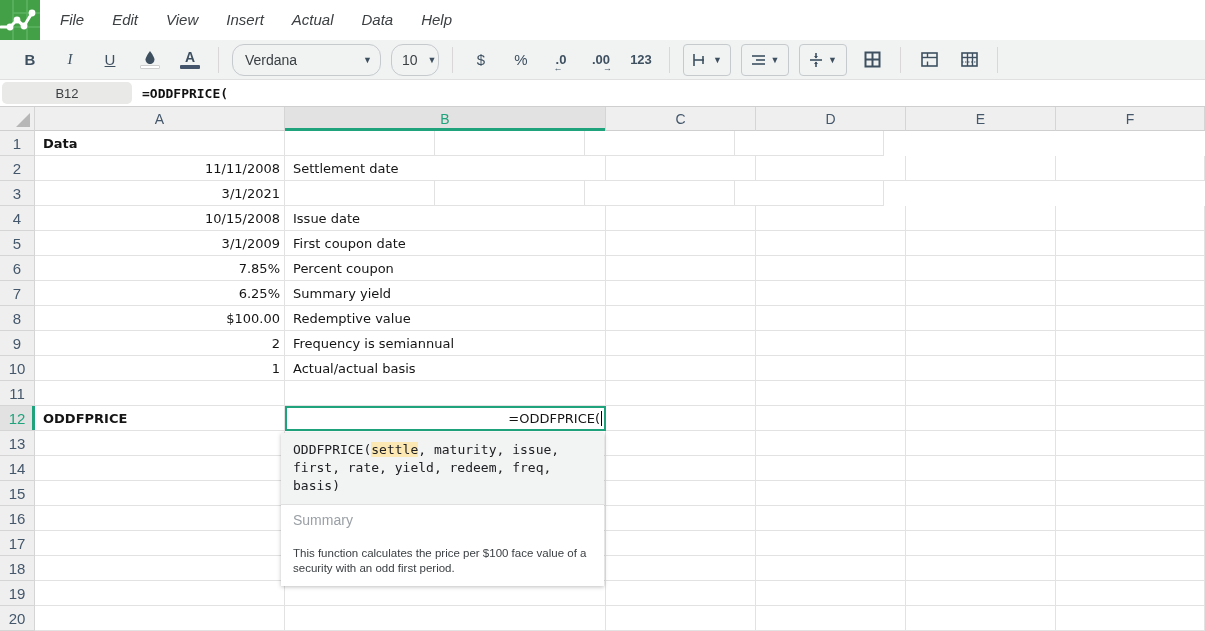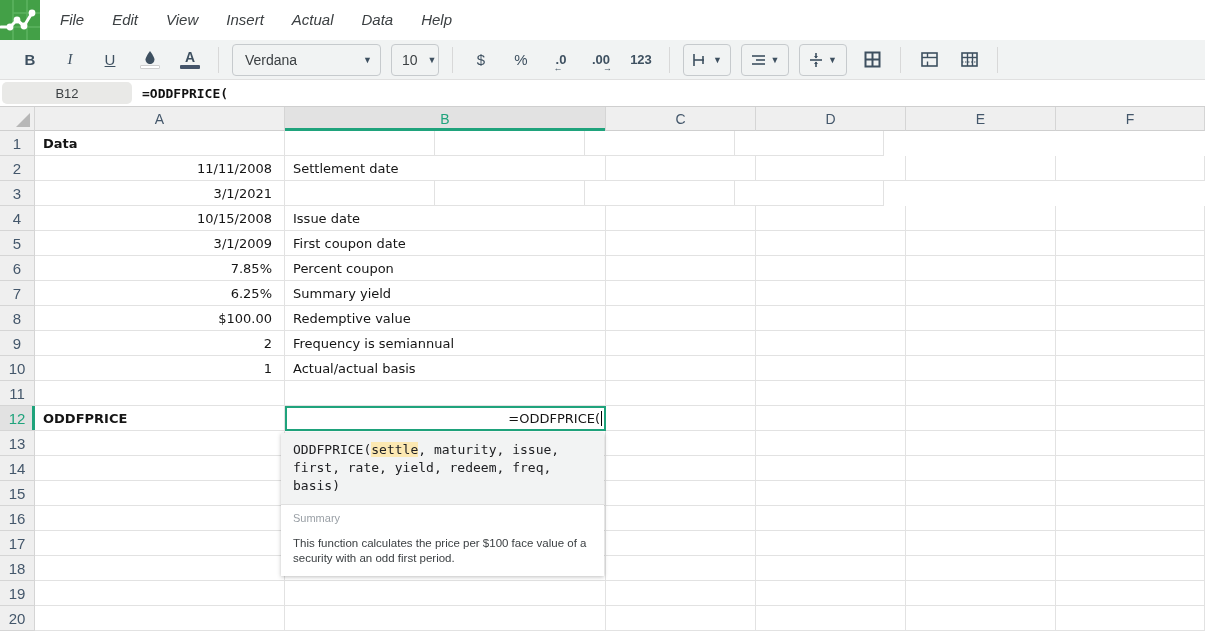--- a/index.html
+++ b/index.html
@@ -25,21 +25,21 @@
 
   
   .toolbar{position:absolute;left:0;top:40px;width:1205px;height:40px;background:#f1f3f3;border-bottom:1px solid #e0e0e0;display:flex;align-items:center;padding-left:10px;}
   .tbtn{min-width:26px;height:28px;display:flex;align-items:center;justify-content:center;margin:0 7px;color:var(--icon);font-size:15px;border-radius:3px;cursor:default;position:relative;}
   .tbtn.bold{font-weight:bold;}
   .tbtn.italic{font-style:italic;font-family:"Liberation Serif",serif;}
   .tbtn.underline{text-decoration:underline;}
   .color-btn{display:flex;flex-direction:column;align-items:center;justify-content:center;}
   .color-bar{width:20px;height:4px;border-radius:1px;margin-top:1px;}
   .tsep{width:1px;height:26px;background:#d8d8d8;margin:0 8px;flex:0 0 1px;}
-  .selbox{height:32px;border:1px solid #c6cacd;border-radius:4px;display:flex;align-items:center;padding:0 8px 0 12px;color:#3c4043;font-size:14px;margin:0 5px;background:transparent;}
+  .selbox{height:32px;border:1px solid #c6cacd;border-radius:12px;display:flex;align-items:center;padding:0 8px 0 12px;color:#3c4043;font-size:14px;margin:0 5px;background:transparent;}
   .selbox .caret{margin-left:auto;padding-left:10px;}
   .caret{font-size:9px;color:var(--icon);}
   .fontbox{width:149px;}
   .sizebox{width:48px;padding-left:10px;}
   .num-icon{font-weight:bold;font-size:13px;letter-spacing:0;}
   .dec-icon{position:relative;font-size:13px;font-weight:bold;}
   .dec-icon .arrow{position:absolute;font-size:9px;bottom:-6px;font-weight:normal;}
   .dd{width:48px;height:32px;border:1px solid #c6cacd;border-radius:4px;display:flex;align-items:center;justify-content:center;gap:5px;margin:0 5px;}
   svg.tico{display:block;}
 
@@ -54,31 +54,31 @@
   .corner{width:35px;height:24px;background:var(--hdr-bg);border-right:1px solid var(--hdr-border);border-bottom:1px solid #cfcfcf;position:relative;}
   .corner .tri{position:absolute;right:4px;bottom:3px;width:0;height:0;border-left:14px solid transparent;border-bottom:14px solid #b7b7b7;}
   .col-hdr{height:24px;background:var(--hdr-bg);border-right:1px solid var(--hdr-border);border-bottom:1px solid #cfcfcf;display:flex;align-items:center;justify-content:center;font-size:14px;color:var(--hdr-text);position:relative;}
   .col-hdr.selected{background:var(--hdr-sel-bg);color:var(--accent);}
   .col-hdr.selected::after{content:"";position:absolute;left:0;right:0;bottom:-1px;height:3px;background:var(--accent);}
   .grid-row{display:flex;height:25px;}
   .row-hdr{width:35px;background:var(--hdr-bg);border-right:1px solid var(--hdr-border);border-bottom:1px solid var(--hdr-border);display:flex;align-items:center;justify-content:center;font-size:15px;color:var(--hdr-text);position:relative;}
   .row-hdr.selected{background:var(--hdr-sel-bg);color:var(--accent);}
   .row-hdr.selected::after{content:"";position:absolute;top:0;bottom:0;right:-1px;width:3px;background:var(--accent);}
   .cell{border-right:1px solid var(--gridline);border-bottom:1px solid var(--gridline);font-family:"DejaVu Sans","Liberation Sans",sans-serif;font-size:13px;color:#151515;display:flex;align-items:center;padding:0 8px;white-space:nowrap;overflow:hidden;}
-  .cell.right{justify-content:flex-end;padding-right:12px;}
+  .cell.right{justify-content:flex-end;padding-right:4px;}
   .cell.bold{font-weight:bold;}
   .cell.active{border:2px solid var(--accent);padding-right:2px;}
   .caret-bar{display:inline-block;width:1px;height:15px;background:#000;margin-left:1px;}
 
   
   .fn-tip{position:absolute;left:281px;top:433px;width:323px;background:#fff;box-shadow:0 1px 4px rgba(0,0,0,.25);z-index:20;}
   .fn-sig{background:#f2f3f3;padding:8px 12px 9px 12px;font-family:"DejaVu Sans Mono","Liberation Mono",monospace;font-size:13px;line-height:18px;color:#202124;border-bottom:1px solid #e0e0e0;word-wrap:break-word;}
   .fn-sig .hl{background:var(--hl);}
   .fn-summary{padding:7px 12px 10px 12px;}
-  .fn-summary .label{font-size:11px;color:#9aa0a6;margin-bottom:12px;}
+  .fn-summary .label{font-size:14px;color:#9aa0a6;margin-bottom:18px;}
   .fn-summary .text{font-size:11.5px;line-height:15px;color:#3c4043;}
 </style>
 </head>
 <body>
 
 <div class="menubar">
   <svg class="logo" viewBox="0 0 40 40" width="40" height="40">
     <rect x="0" y="0" width="40" height="40" style="fill:var(--logo-green)"></rect>
     <line x1="13" y1="0" x2="13" y2="40" stroke="#5cb460" stroke-width="1.5"></line>
     <line x1="27" y1="0" x2="27" y2="40" stroke="#5cb460" stroke-width="1.5"></line>

